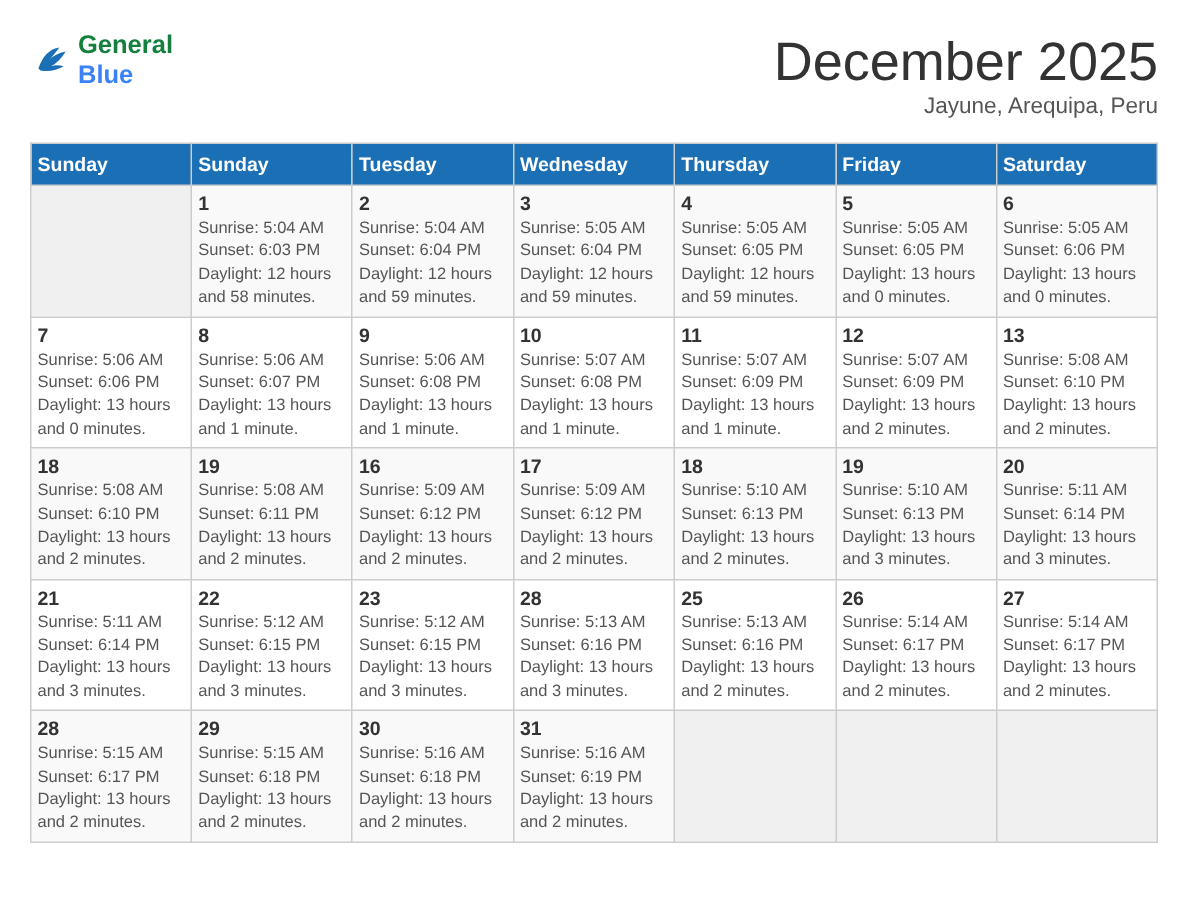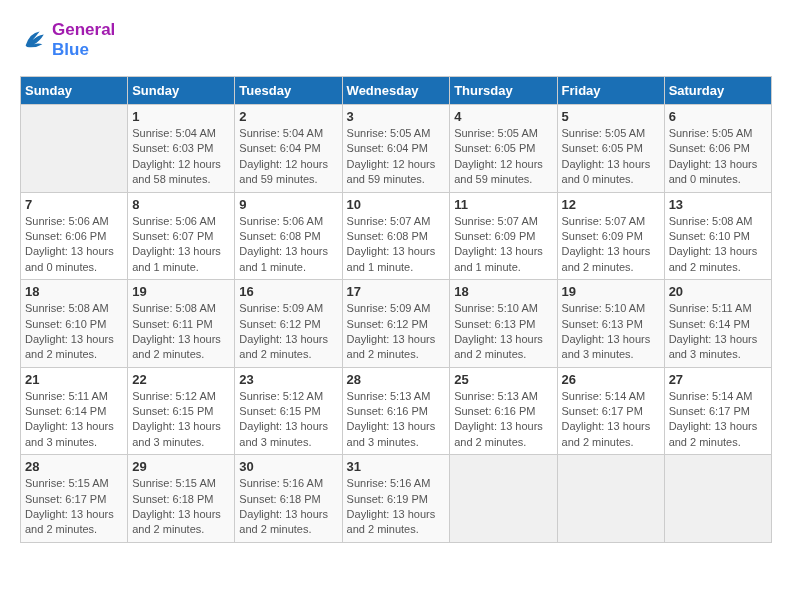--- a/index.html
+++ b/index.html
@@ -81,23 +81,27 @@
   </style>
 </head>
 <body>
 
 <div class="header">
   <div class="logo">
     <svg class="logo-bird" viewBox="0 0 40 40">
       <path d="M8,28 Q14,10 28,8 Q22,16 18,20 Q24,14 34,12 Q28,22 20,26 Q26,24 32,26 Q22,32 10,30 Z" fill="#1a6fb5"></path>
     </svg>
     <div>
-      <div style="font-size:17px;font-weight:bold;color:#a21caf;">General</div>
+      <div style="font-size:17px;font-weight:bold;color:#15803d;">General</div>
       <div style="font-size:17px;font-weight:bold;color:#3b82f6;">Blue</div>
     </div>
+  </div>
+  <div class="title-block">
+    <div class="month-title">December 2025</div>
+    <div class="location">Jayune, Arequipa, Peru</div>
   </div>
 </div>
 
 <table>
   <thead>
     <tr id="weekday-header">
         <th>Sunday</th>
         <th>Sunday</th>
         <th>Tuesday</th>
         <th>Wednesday</th>

